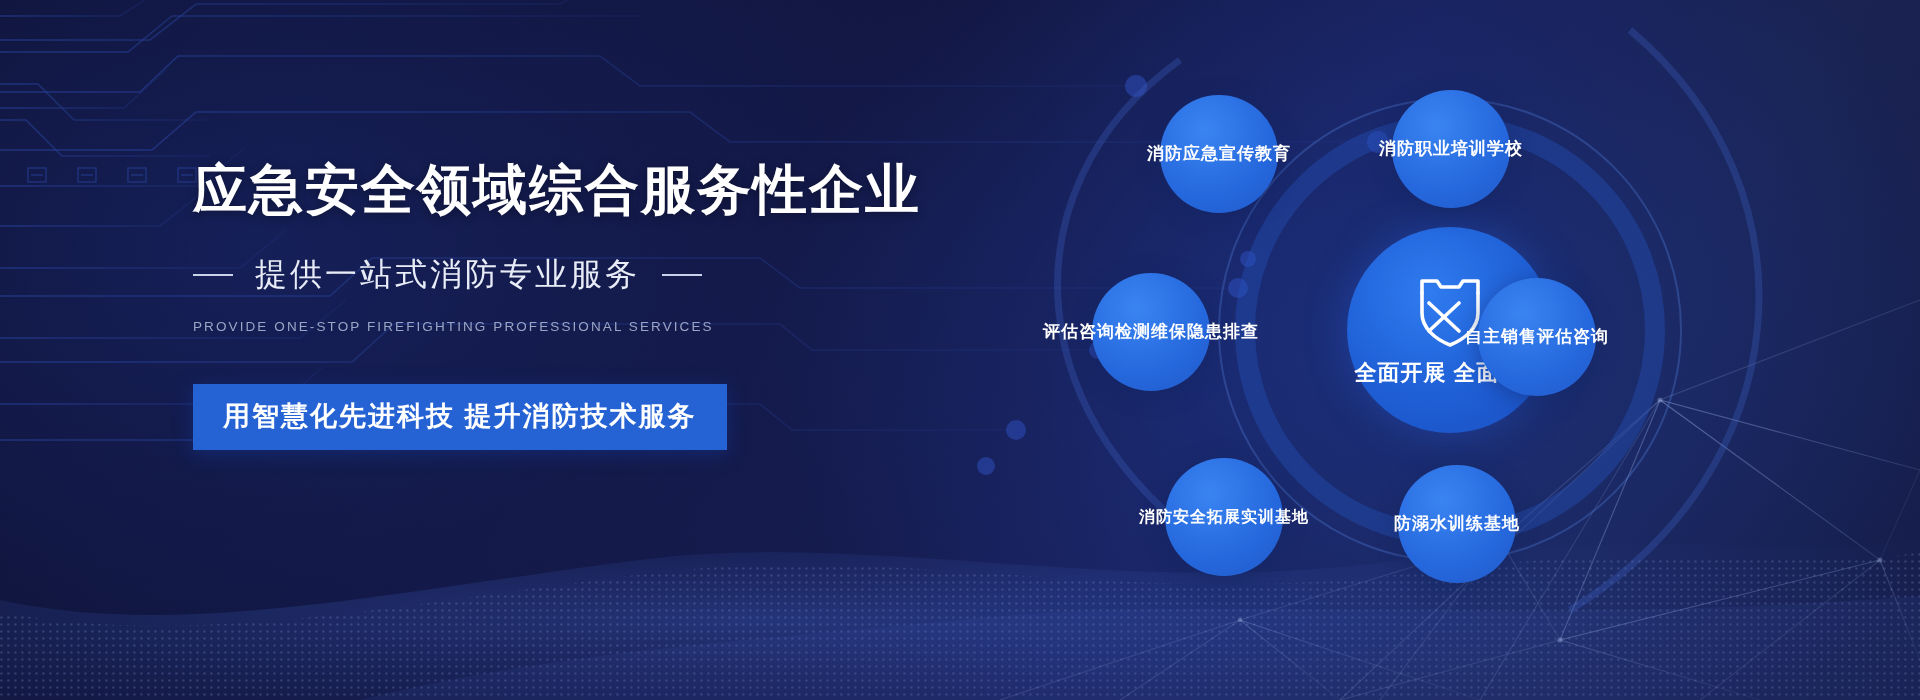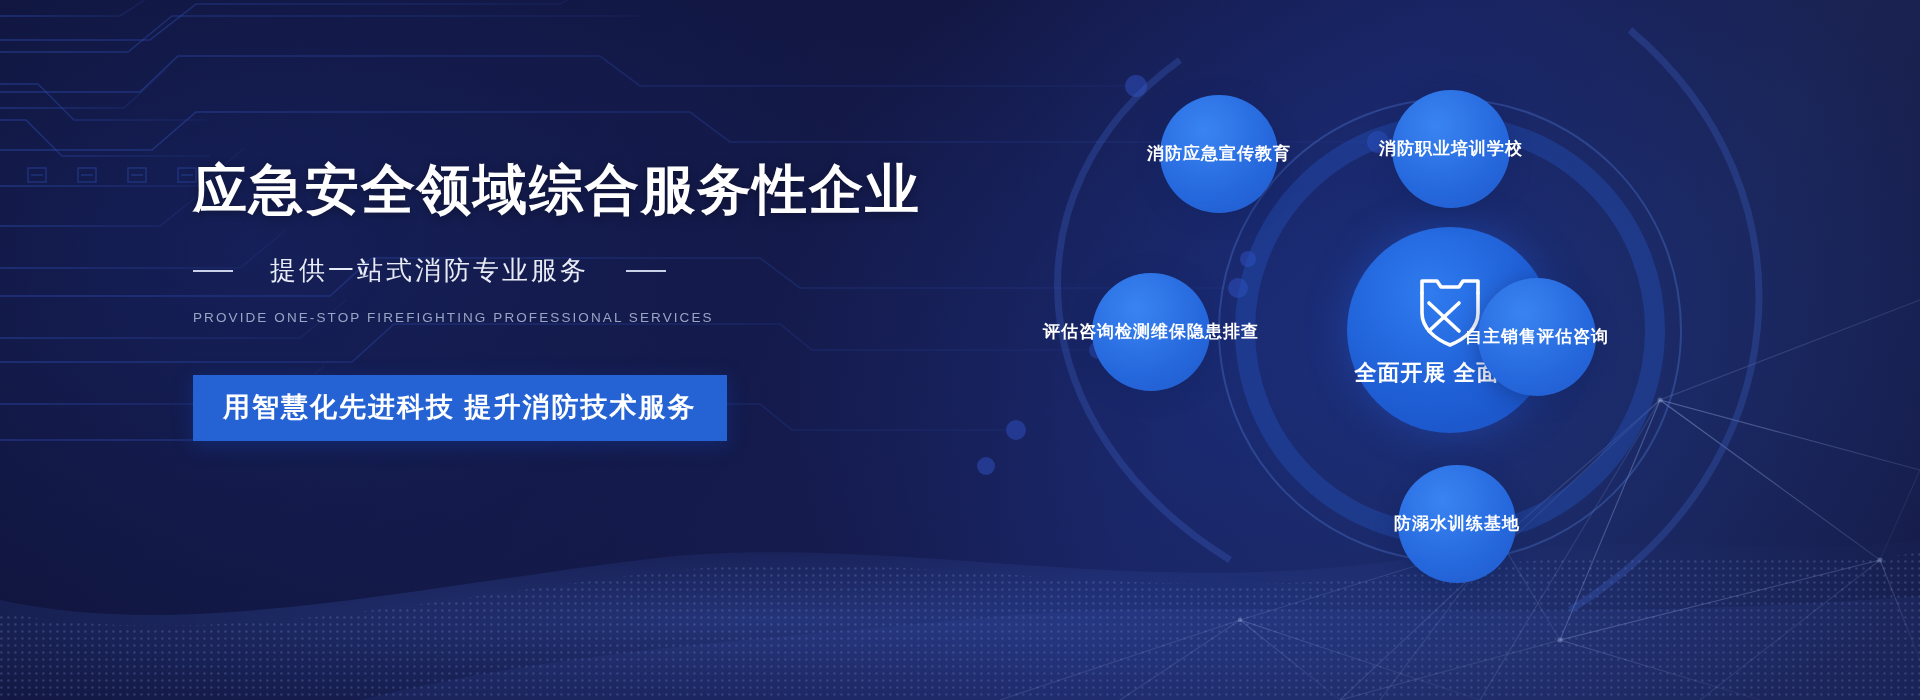--- a/index.html
+++ b/index.html
@@ -56,24 +56,24 @@
     margin-top: 34px;
     white-space: nowrap;
   }
   .rule {
     width: 40px;
     height: 2px;
     background: #c9d2e8;
     flex: none;
   }
   .subline {
-    font-size: 26px;
+    font-size: 32px;
     color: #e8ecf7;
     letter-spacing: 3px;
-    margin: 0 37px;
+    margin: 0 22px;
     font-weight: normal;
   }
 
   .eng-line {
     margin-top: 22px;
     font-size: 13.5px;
     color: #9aa6c6;
     letter-spacing: 2.1px;
     white-space: nowrap;
     font-weight: normal;
@@ -319,20 +319,24 @@
       <span>评估咨询</span>
       <span>检测维保</span>
       <span>隐患排查</span>
     </div>
 
     <div class="bubble b-right">
       <span>自主销售</span>
       <span>评估咨询</span>
     </div>
 
+    <div class="bubble b-bot-left">
+      <span>消防安全</span>
+      <span>拓展实训基地</span>
+    </div>
 
     <div class="bubble b-bot-right">
       <span>防溺水</span>
       <span>训练基地</span>
     </div>
 
   </div>
 </div>
 
 </body></html>

